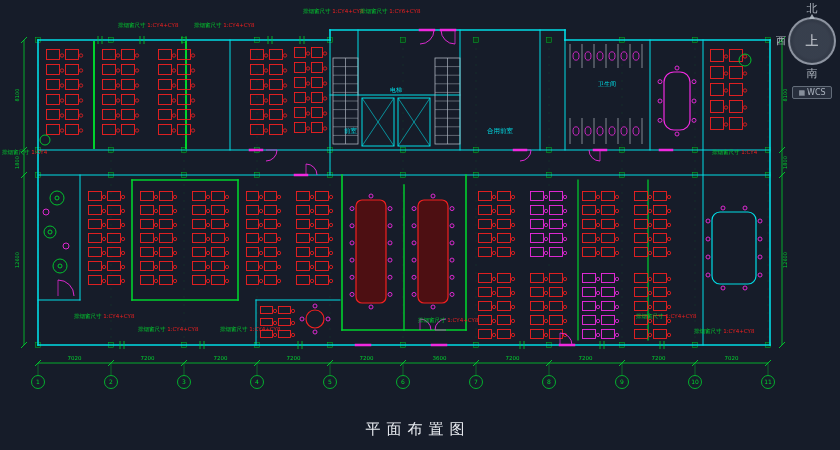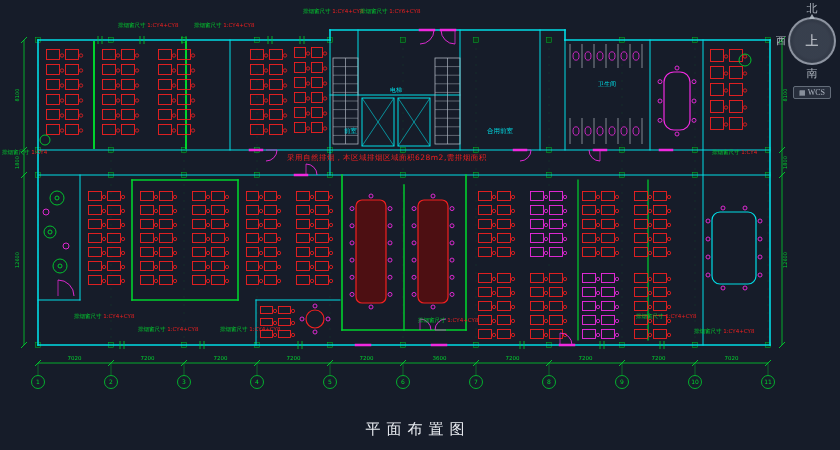--- a/index.html
+++ b/index.html
@@ -38,21 +38,21 @@
     border-bottom:5px solid rgba(190,198,208,0.9);
   }
   .c-up{
     position:absolute;left:0;right:0;top:50%;transform:translateY(-52%);
     font-size:13px;color:#dde1e7;
   }
   .c-w{position:absolute;left:-14px;top:50%;transform:translateY(-50%);font-size:10px;}
   .wcs{
     display:inline-block;margin-top:5px;padding:1px 5px;font-size:8px;
     border:1px solid #6a7380;background:rgba(110,120,135,0.22);color:#b8c0cc;
-    border-radius:2px;cursor:pointer;font-family:Liberation Serif, serif;
+    border-radius:2px;cursor:pointer;
   }
   .wcs-ic{font-size:7px;margin-right:2px;}
 </style>
 </head>
 <body style="background: rgb(22, 28, 41);">
 
 <svg id="plan" width="840" height="450" viewBox="0 0 840 450">
     <g>
       <line x1="38" y1="40" x2="38" y2="345" stroke="#00d22e" stroke-width="0.6" stroke-dasharray="2 6" opacity="0.15"></line>
       <rect x="35.5" y="37.5" width="5" height="5" fill="#0b3a15" stroke="#00d22e" stroke-width="0.5" opacity="0.85"></rect>
@@ -861,21 +861,20 @@
       <text x="636" y="318" font-size="5.5" fill="#f22020" text-anchor="start"><tspan fill="#00d22e">排烟窗尺寸</tspan><tspan> 1:CY4+CY8</tspan></text>
       <text x="694" y="333" font-size="5.5" fill="#f22020" text-anchor="start"><tspan fill="#00d22e">排烟窗尺寸</tspan><tspan> 1:CY4+CY8</tspan></text>
       <text x="344" y="133" font-size="6.5" fill="#00dde6" text-anchor="start">前室</text>
       <text x="500" y="133" font-size="6.5" fill="#00dde6" text-anchor="middle">合用前室</text>
       <text x="396" y="92" font-size="6" fill="#00dde6" text-anchor="middle">电梯</text>
       <text x="607" y="86" font-size="6" fill="#00dde6" text-anchor="middle">卫生间</text>
     </g>
   </svg>
 
 <div class="note" style="color: rgb(242, 32, 32);">
-  <div>采用自然排烟，本区域排烟区域面积628m2,需排烟面积</div>
 </div>
 
 <div class="title-block" style="color: rgb(233, 236, 241);">
   <span class="t">平面布置图</span>
   <span class="t2"></span>
 </div>
 
 <div class="compass">
   <div class="c-n">北</div>
   <div class="wheel">

